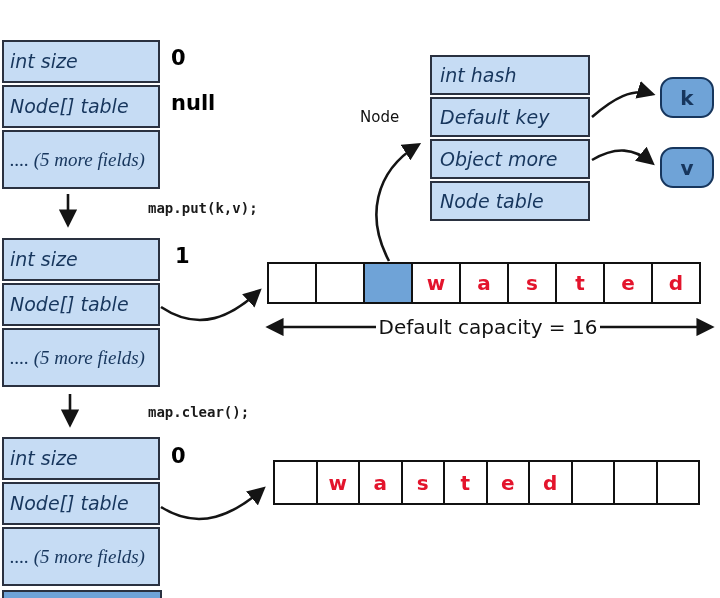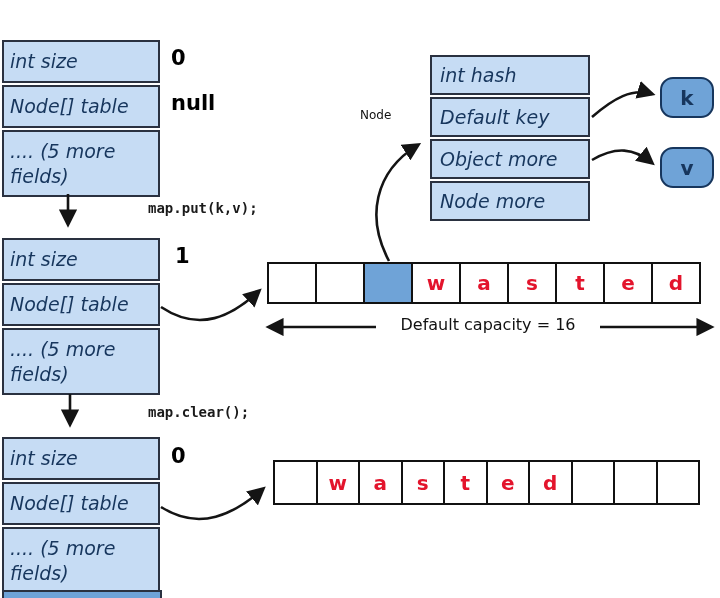--- a/index.html
+++ b/index.html
@@ -9,51 +9,51 @@
   .title{position:absolute;left:153px;top:2px;
          font-family:"DejaVu Sans Mono",monospace;font-weight:bold;
          font-size:21px;color:#1a1a1a;white-space:pre;}
 
   
   .sbox{position:absolute;width:158px;display:flex;flex-direction:column;gap:2px;}
   .srow{box-sizing:border-box;border:2.5px solid #2a3140;background:#c6dcf4;
         color:#17365d;font-style:italic;font-size:19px;display:flex;
         align-items:center;padding:0 6px;line-height:25px;}
   .h1{height:43px;}
-  .h3{height:67px;}
+  .h3{height:59px;font-family:Liberation Serif, serif;}
 
   .nbox{position:absolute;left:430px;top:55px;width:160px;display:flex;
         flex-direction:column;gap:2px;}
   .nrow{box-sizing:border-box;height:40px;border:2.5px solid #2a3140;
         background:#c6dcf4;color:#17365d;font-style:italic;font-size:19px;
         display:flex;align-items:center;padding:8px 8px;}
 
   .val{position:absolute;font-weight:bold;font-size:21px;color:#000;}
   .code{position:absolute;font-family:"DejaVu Sans Mono",monospace;
         font-weight:bold;font-size:14px;color:#1a1a1a;white-space:pre;}
-  .plain-label{position:absolute;font-size:12px;color:#111;}
+  .plain-label{position:absolute;font-size:15px;color:#111;}
 
   
   .arr{position:absolute;display:flex;}
   .cell{box-sizing:border-box;border:2px solid #111;background:#fff;
         margin-left:-2px;display:flex;align-items:center;justify-content:center;
         font-weight:bold;font-size:20px;color:#e3142c;}
   .cell:first-child{margin-left:0;}
   .cell.hl{background:#6fa3d7;}
   .arr1 .cell{width:50px;height:42px;}
   .arr2 .cell{width:44.5px;height:45px;}
 
   
   .ref{position:absolute;box-sizing:border-box;width:54px;height:41px;
        background:#6fa3d7;border:2.5px solid #17365d;border-radius:13px;
        display:flex;align-items:center;justify-content:center;
        font-weight:bold;font-size:20px;color:#17365d;}
 
   .caption{position:absolute;left:378px;top:315px;width:220px;
-           text-align:center;font-size:16px;color:#111;}
+           text-align:center;font-size:20px;color:#111;}
 
   .strip{position:absolute;left:2px;top:590px;width:156px;height:8px;
          background:#6fa3d7;border:2.5px solid #2a3140;border-bottom:none;}
 
   svg.overlay{position:absolute;left:0;top:0;pointer-events:none;}
   .ln{stroke:#141414;stroke-width:2.6;fill:none;}
 </style>
 </head>
 <body>
 
@@ -85,21 +85,21 @@
     <div class="srow h3">.... (5 more fields)</div>
   </div>
   <div class="val" style="left:171px;top:444px;">0</div>
   <div class="strip"></div>
 
   <div class="plain-label" style="left:360px;top:108px;">Node</div>
   <div class="nbox">
     <div class="nrow">int hash</div>
     <div class="nrow">Default key</div>
     <div class="nrow">Object more</div>
-    <div class="nrow">Node more</div>
+    <div class="nrow">Node table</div>
   </div>
   <div class="ref" style="left:660px;top:77px;">k</div>
   <div class="ref" style="left:660px;top:147px;">v</div>
 
   <div class="arr arr1" style="left:267px;top:262px;">
     <div class="cell"></div>
     <div class="cell"></div>
     <div class="cell hl"></div>
     <div class="cell">w</div>
     <div class="cell">a</div>

